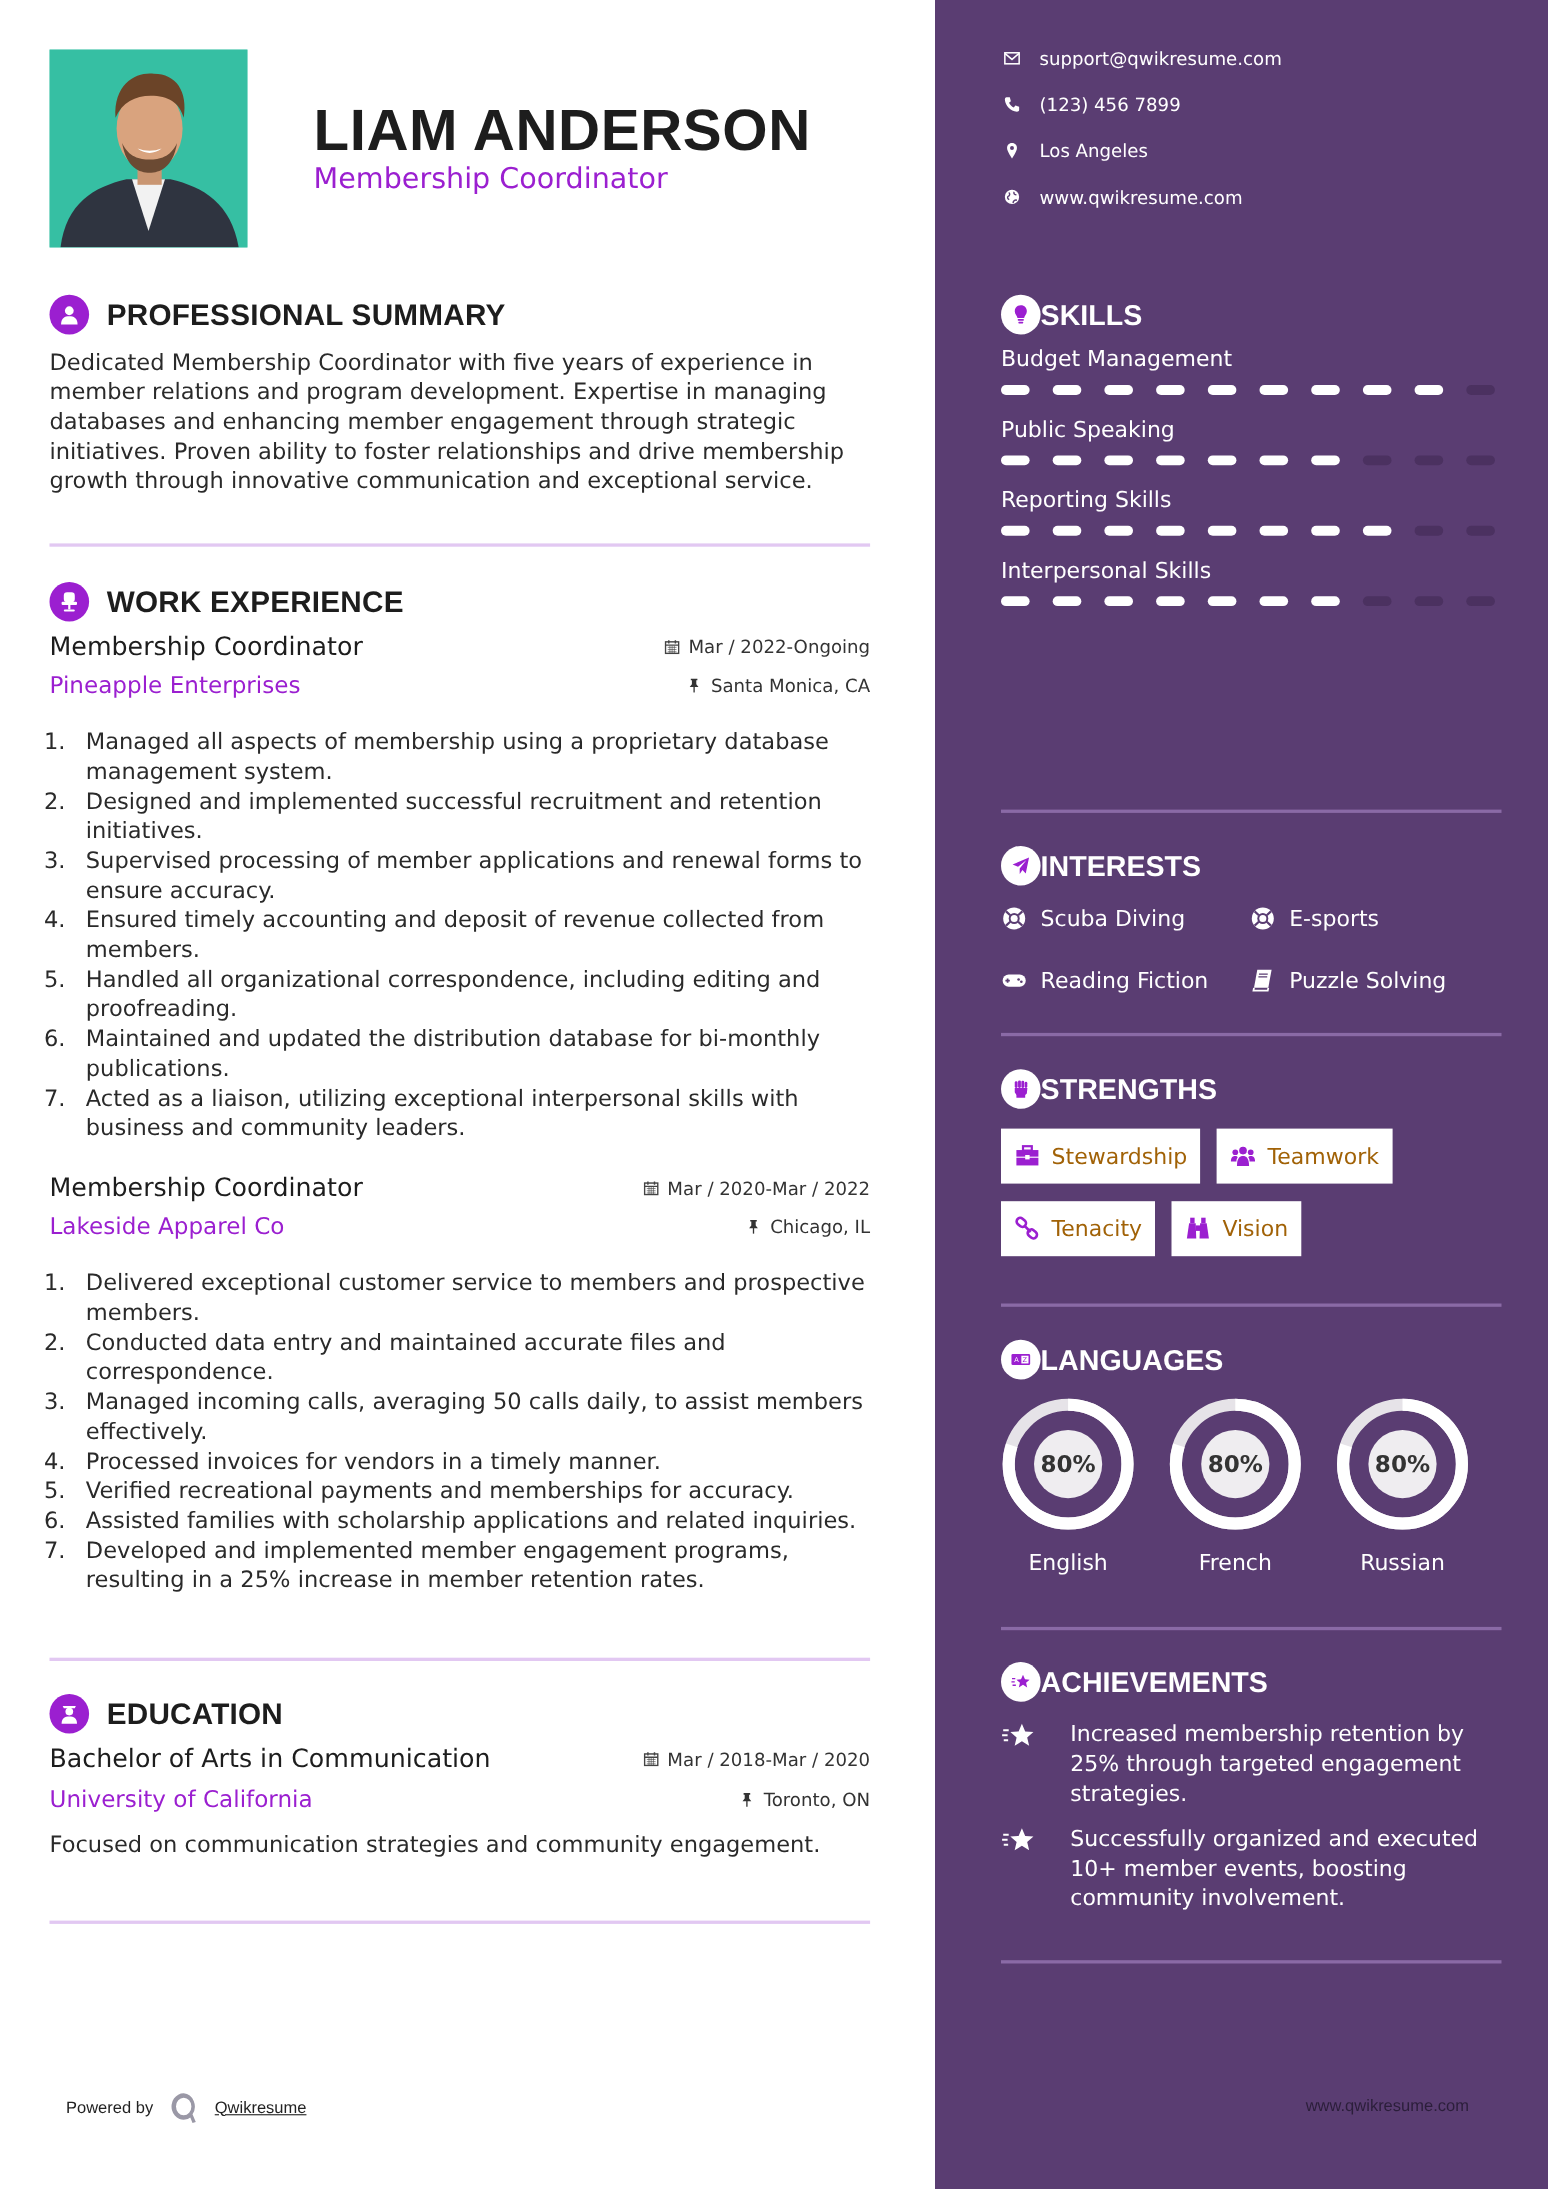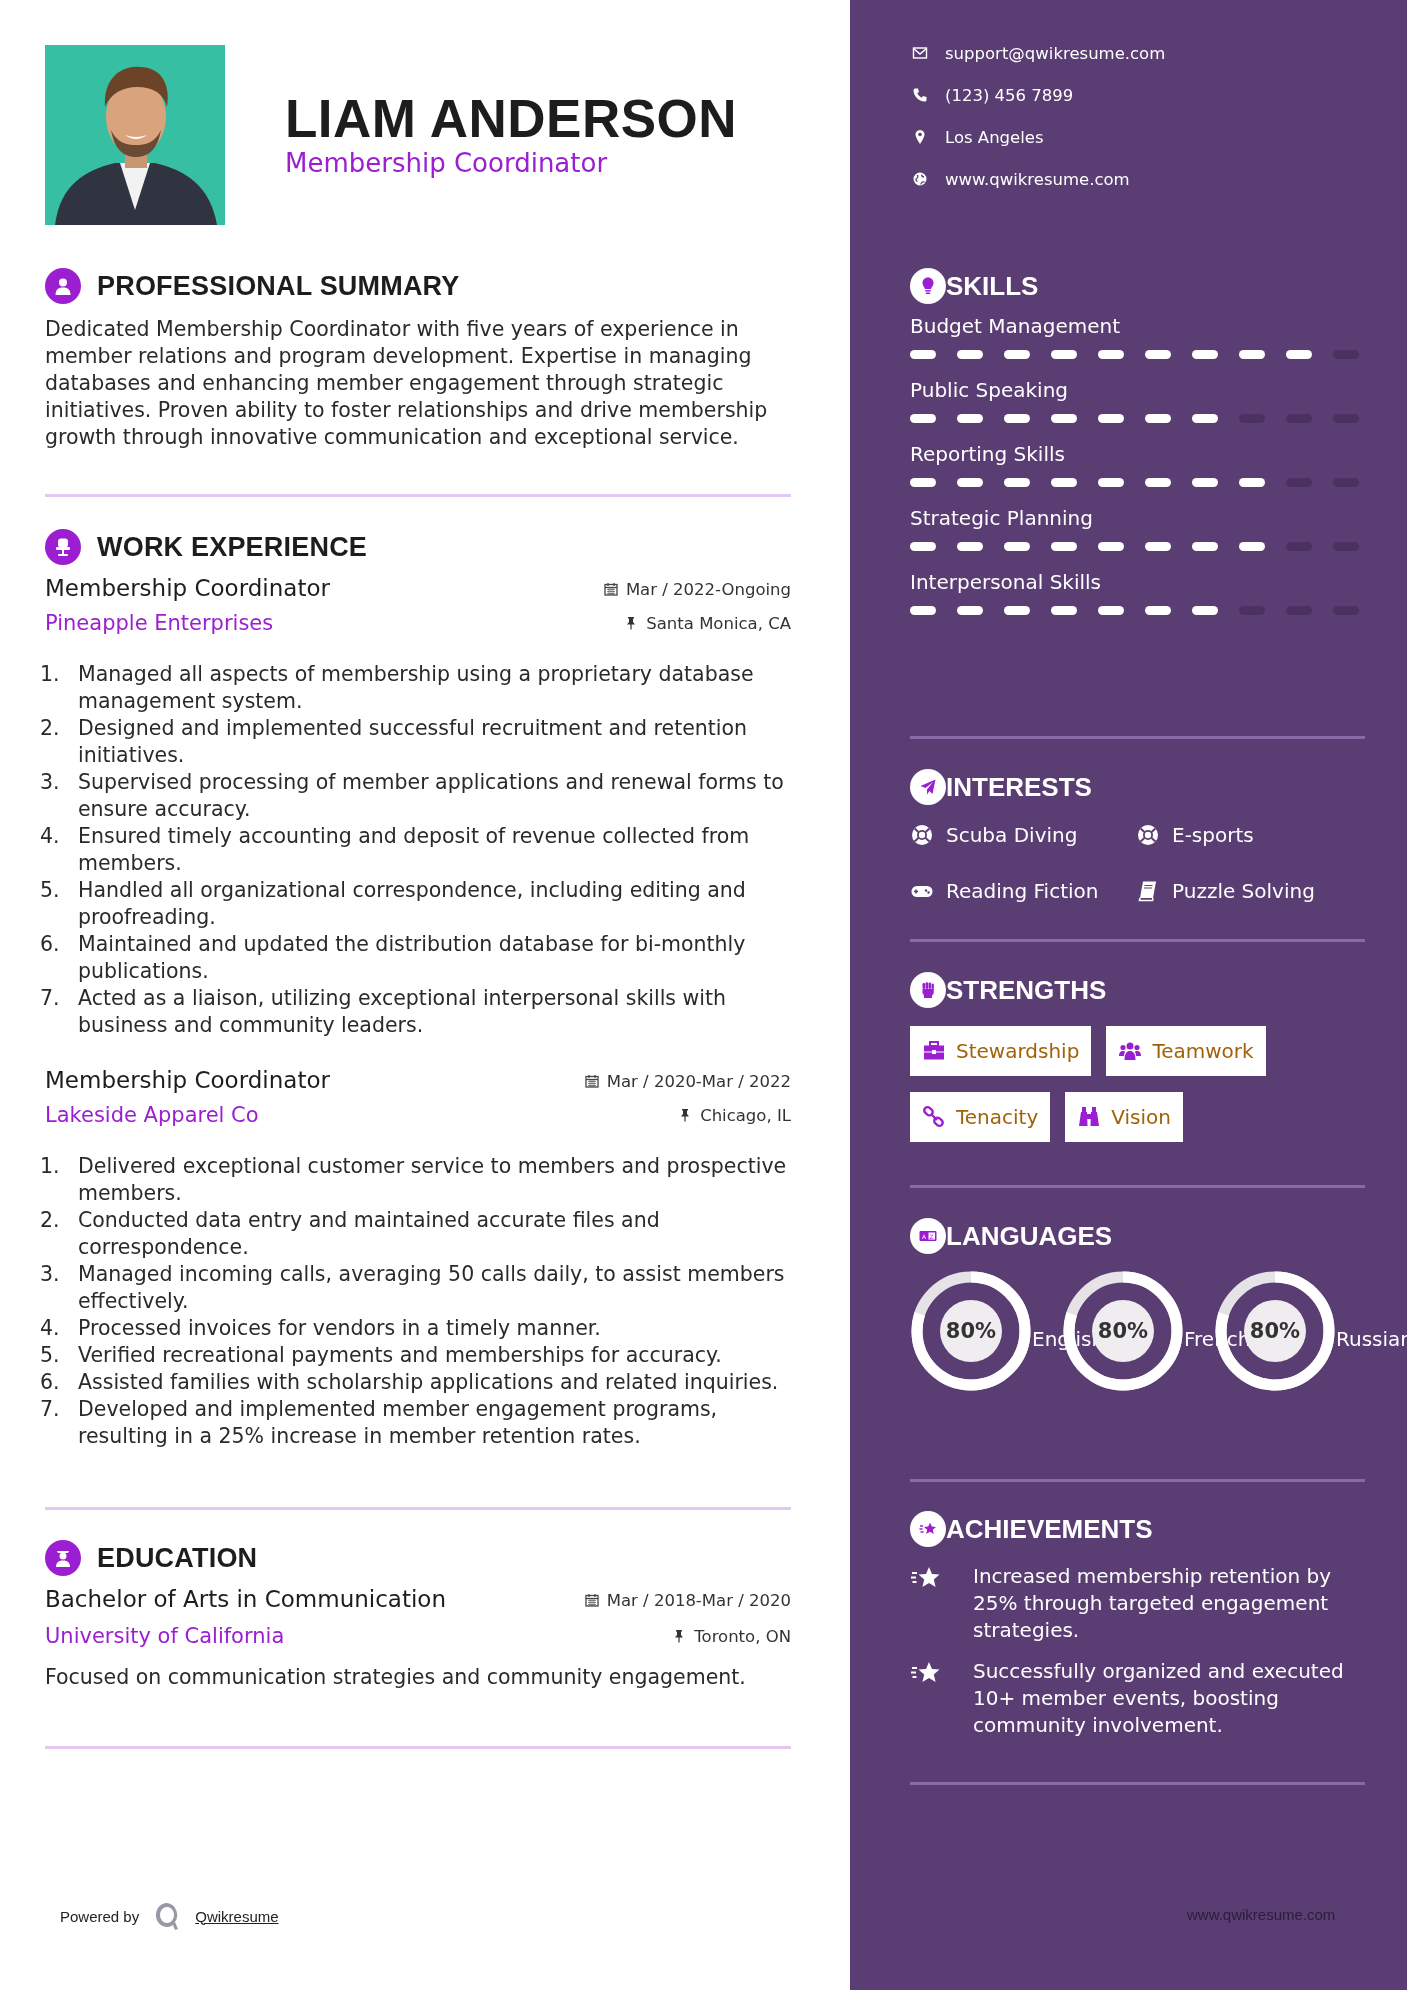--- a/index.html
+++ b/index.html
@@ -57,21 +57,21 @@
 
   .interests { display: grid; grid-template-columns: 226px 200px; row-gap: 32px; margin-top: 16px; }
   .interest { display: flex; align-items: center; font-size: 20px; color: #fff; }
   .interest svg { width: 24px; height: 24px; margin-right: 12px; }
 
   .chips { display: flex; flex-wrap: wrap; gap: 16px 15px; margin-top: 16px; width: 420px; }
   .chip { background: #fff; height: 50px; padding: 0 12px; display: flex; align-items: center; font-size: 20px; color: #a16207; }
   .chip svg { width: 24px; height: 24px; margin-right: 10px; }
 
   .langs { display: flex; gap: 30px; margin-top: 14px; }
-  .lang { width: 122px; display: flex; flex-direction: row; align-items: center; }
+  .lang { width: 122px; display: flex; flex-direction: column; align-items: center; }
   .ring { width: 122px; height: 122px; position: relative; }
   .ring svg { width: 122px; height: 122px; }
   .ring .pct { position: absolute; left: 0; top: 0; width: 122px; height: 122px; display: flex; align-items: center; justify-content: center; font-size: 21px; font-weight: 700; color: #333; }
   .lang-name { margin-top: 16px; font-size: 20px; color: #fff; }
 
   .ach { display: flex; margin-top: 14px; }
   .ach svg { width: 32px; height: 28px; flex-shrink: 0; margin-right: 14px; margin-top: 2px; }
   .ach .t { font-size: 20px; line-height: 27px; color: #fff; margin-left: 17px; }
 </style>
 </head>
@@ -374,35 +374,20 @@
           <span class="seg"></span>
           <span class="seg"></span>
           <span class="seg"></span>
           <span class="seg"></span>
           <span class="seg"></span>
           <span class="seg off"></span>
           <span class="seg off"></span>
         </div>
     </div>
     <div class="skill">
-      <div class="skill-name">Strategic Planning</div>
-      <div class="skill-bar">
-          <span class="seg"></span>
-          <span class="seg"></span>
-          <span class="seg"></span>
-          <span class="seg"></span>
-          <span class="seg"></span>
-          <span class="seg"></span>
-          <span class="seg"></span>
-          <span class="seg"></span>
-          <span class="seg off"></span>
-          <span class="seg off"></span>
-        </div>
-    </div>
-    <div class="skill">
       <div class="skill-name">Interpersonal Skills</div>
       <div class="skill-bar">
           <span class="seg"></span>
           <span class="seg"></span>
           <span class="seg"></span>
           <span class="seg"></span>
           <span class="seg"></span>
           <span class="seg"></span>
           <span class="seg"></span>
           <span class="seg off"></span>

